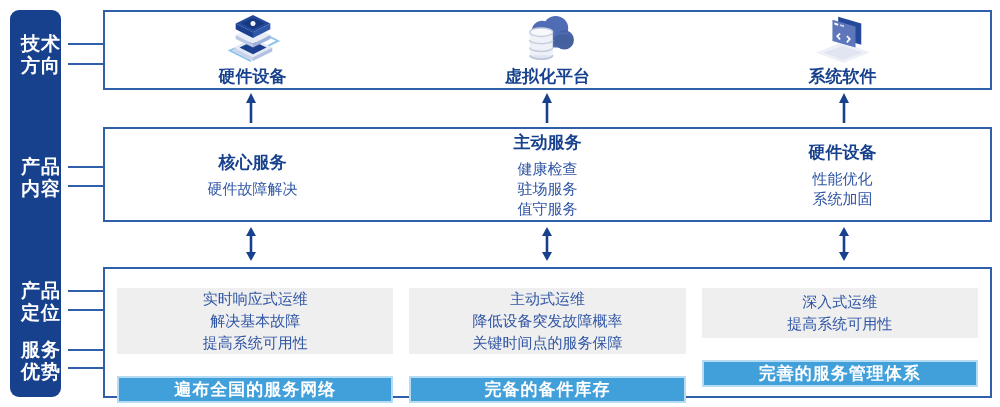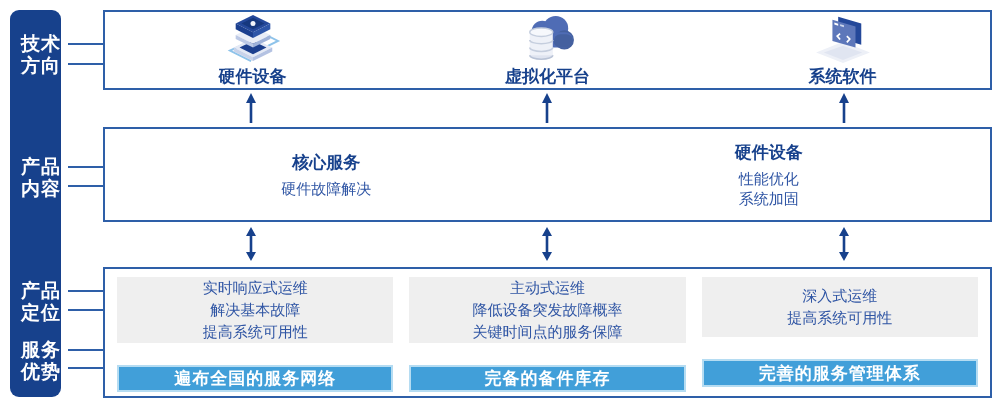--- a/index.html
+++ b/index.html
@@ -33,21 +33,21 @@
   
   .mid-box{top:127px;height:95px;}
   .svc-title{font-size:17px;font-weight:bold;color:#17418c;margin-bottom:5px;}
   .svc-item{font-size:15px;color:#2f55a4;line-height:20px;}
   
   .arrow-row{position:absolute;left:103px;width:889px;display:flex;}
   .arrow-row .cell{flex:1 1 0;display:flex;justify-content:center;align-items:flex-start;}
   .arrows-up{top:93px;height:32px;}
   .arrows-dbl{top:227px;height:38px;}
   
-  .bottom-box{top:267px;height:131px;padding:8px 12px 9px 12px;gap:16px;}
+  .bottom-box{top:267px;height:131px;padding:19px 12px 9px 12px;gap:16px;}
   .bottom-box .col{justify-content:flex-start;}
   .gray-panel{
     width:100%;height:70px;background:#efefef;box-sizing:border-box;
     display:flex;flex-direction:column;align-items:center;justify-content:center;
   }
   .gray-line{font-size:15px;color:#2f55a4;line-height:22px;}
   .adv-bar{
     width:100%;height:32px;margin-top:22px;background:#419fd9;border:2px solid #b5dcf2;
     box-sizing:border-box;display:flex;align-items:center;justify-content:center;
     color:#ffffff;font-size:17px;font-weight:bold;letter-spacing:1px;
@@ -160,20 +160,26 @@
         </svg>
     </div>
   </div>
 
   <section class="box mid-box">
     <div class="col">
       <div class="svc-title">核心服务</div>
       <div class="svc-item">硬件故障解决</div>
     </div>
     <div class="col">
+      <div class="svc-title">主动服务</div>
+      <div class="svc-item">健康检查</div>
+      <div class="svc-item">驻场服务</div>
+      <div class="svc-item">值守服务</div>
+    </div>
+    <div class="col">
       <div class="svc-title">硬件设备</div>
       <div class="svc-item">性能优化</div>
       <div class="svc-item">系统加固</div>
     </div>
   </section>
 
   <div class="arrow-row arrows-dbl">
     <div class="cell">
       <svg width="12" height="34" viewBox="0 0 12 34">
           <polygon points="6,0 11,9 7.3,9 7.3,25 11,25 6,34 1,25 4.7,25 4.7,9 1,9" fill="#17418c"></polygon>

